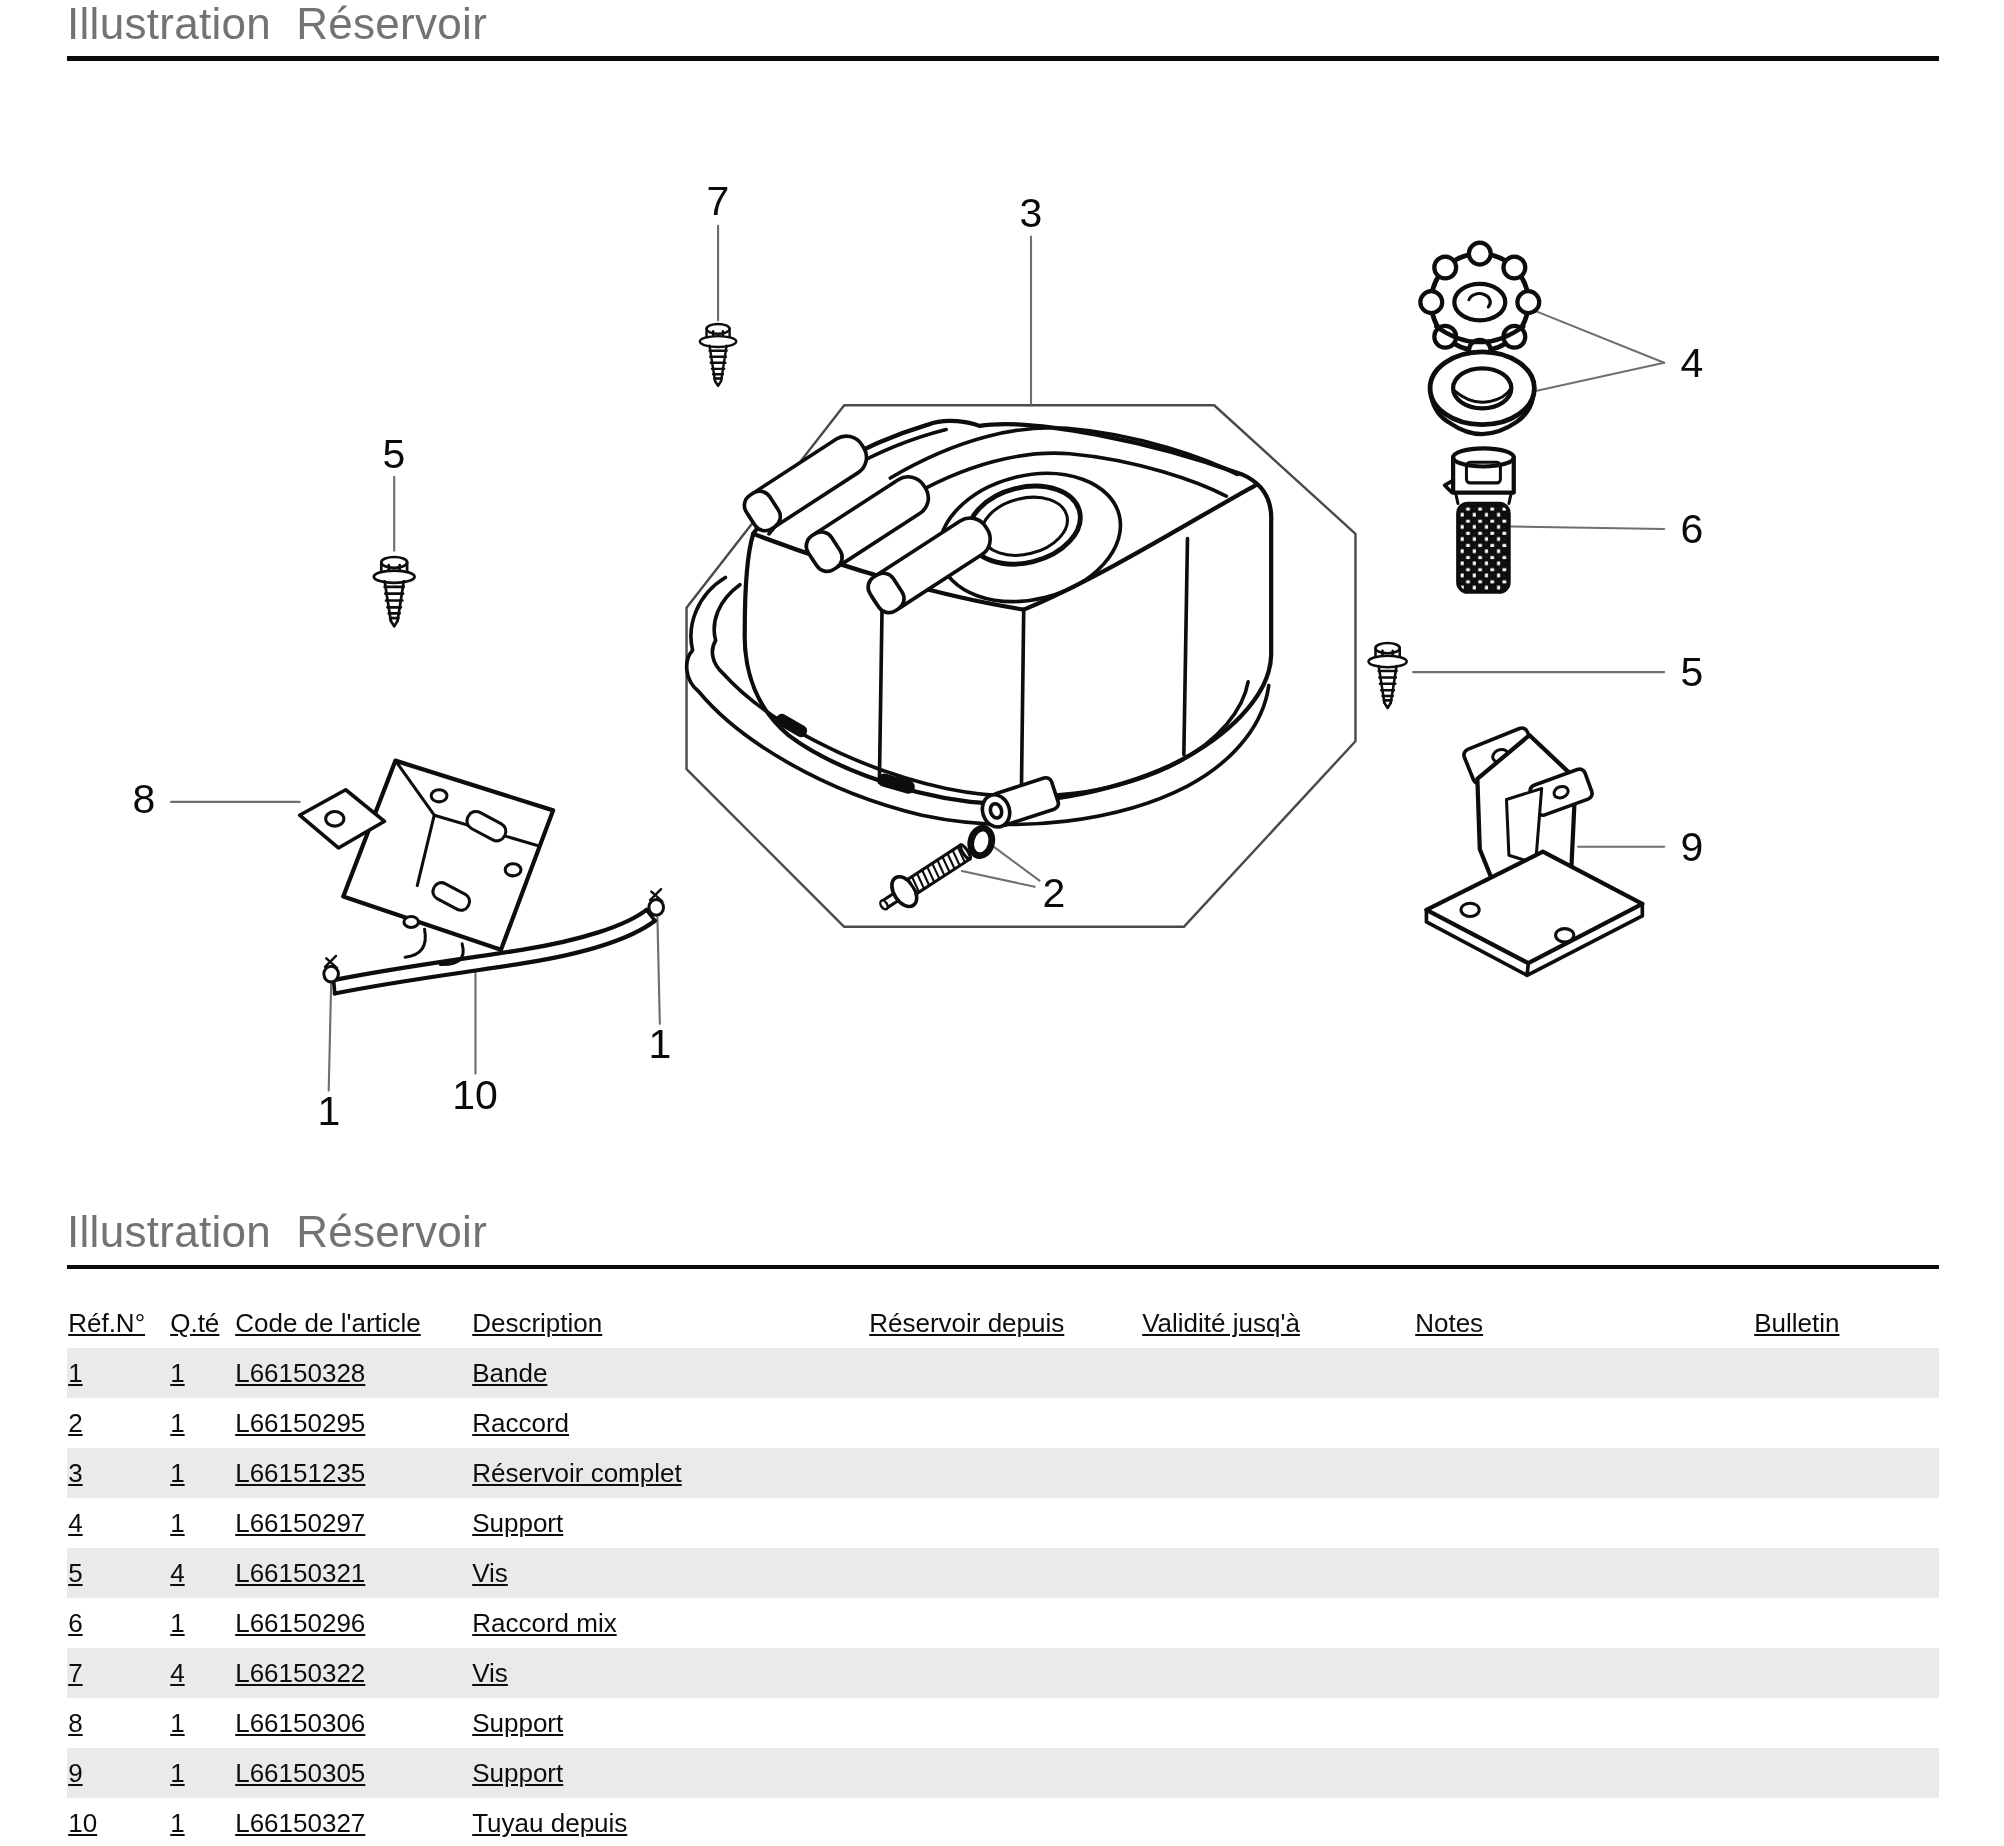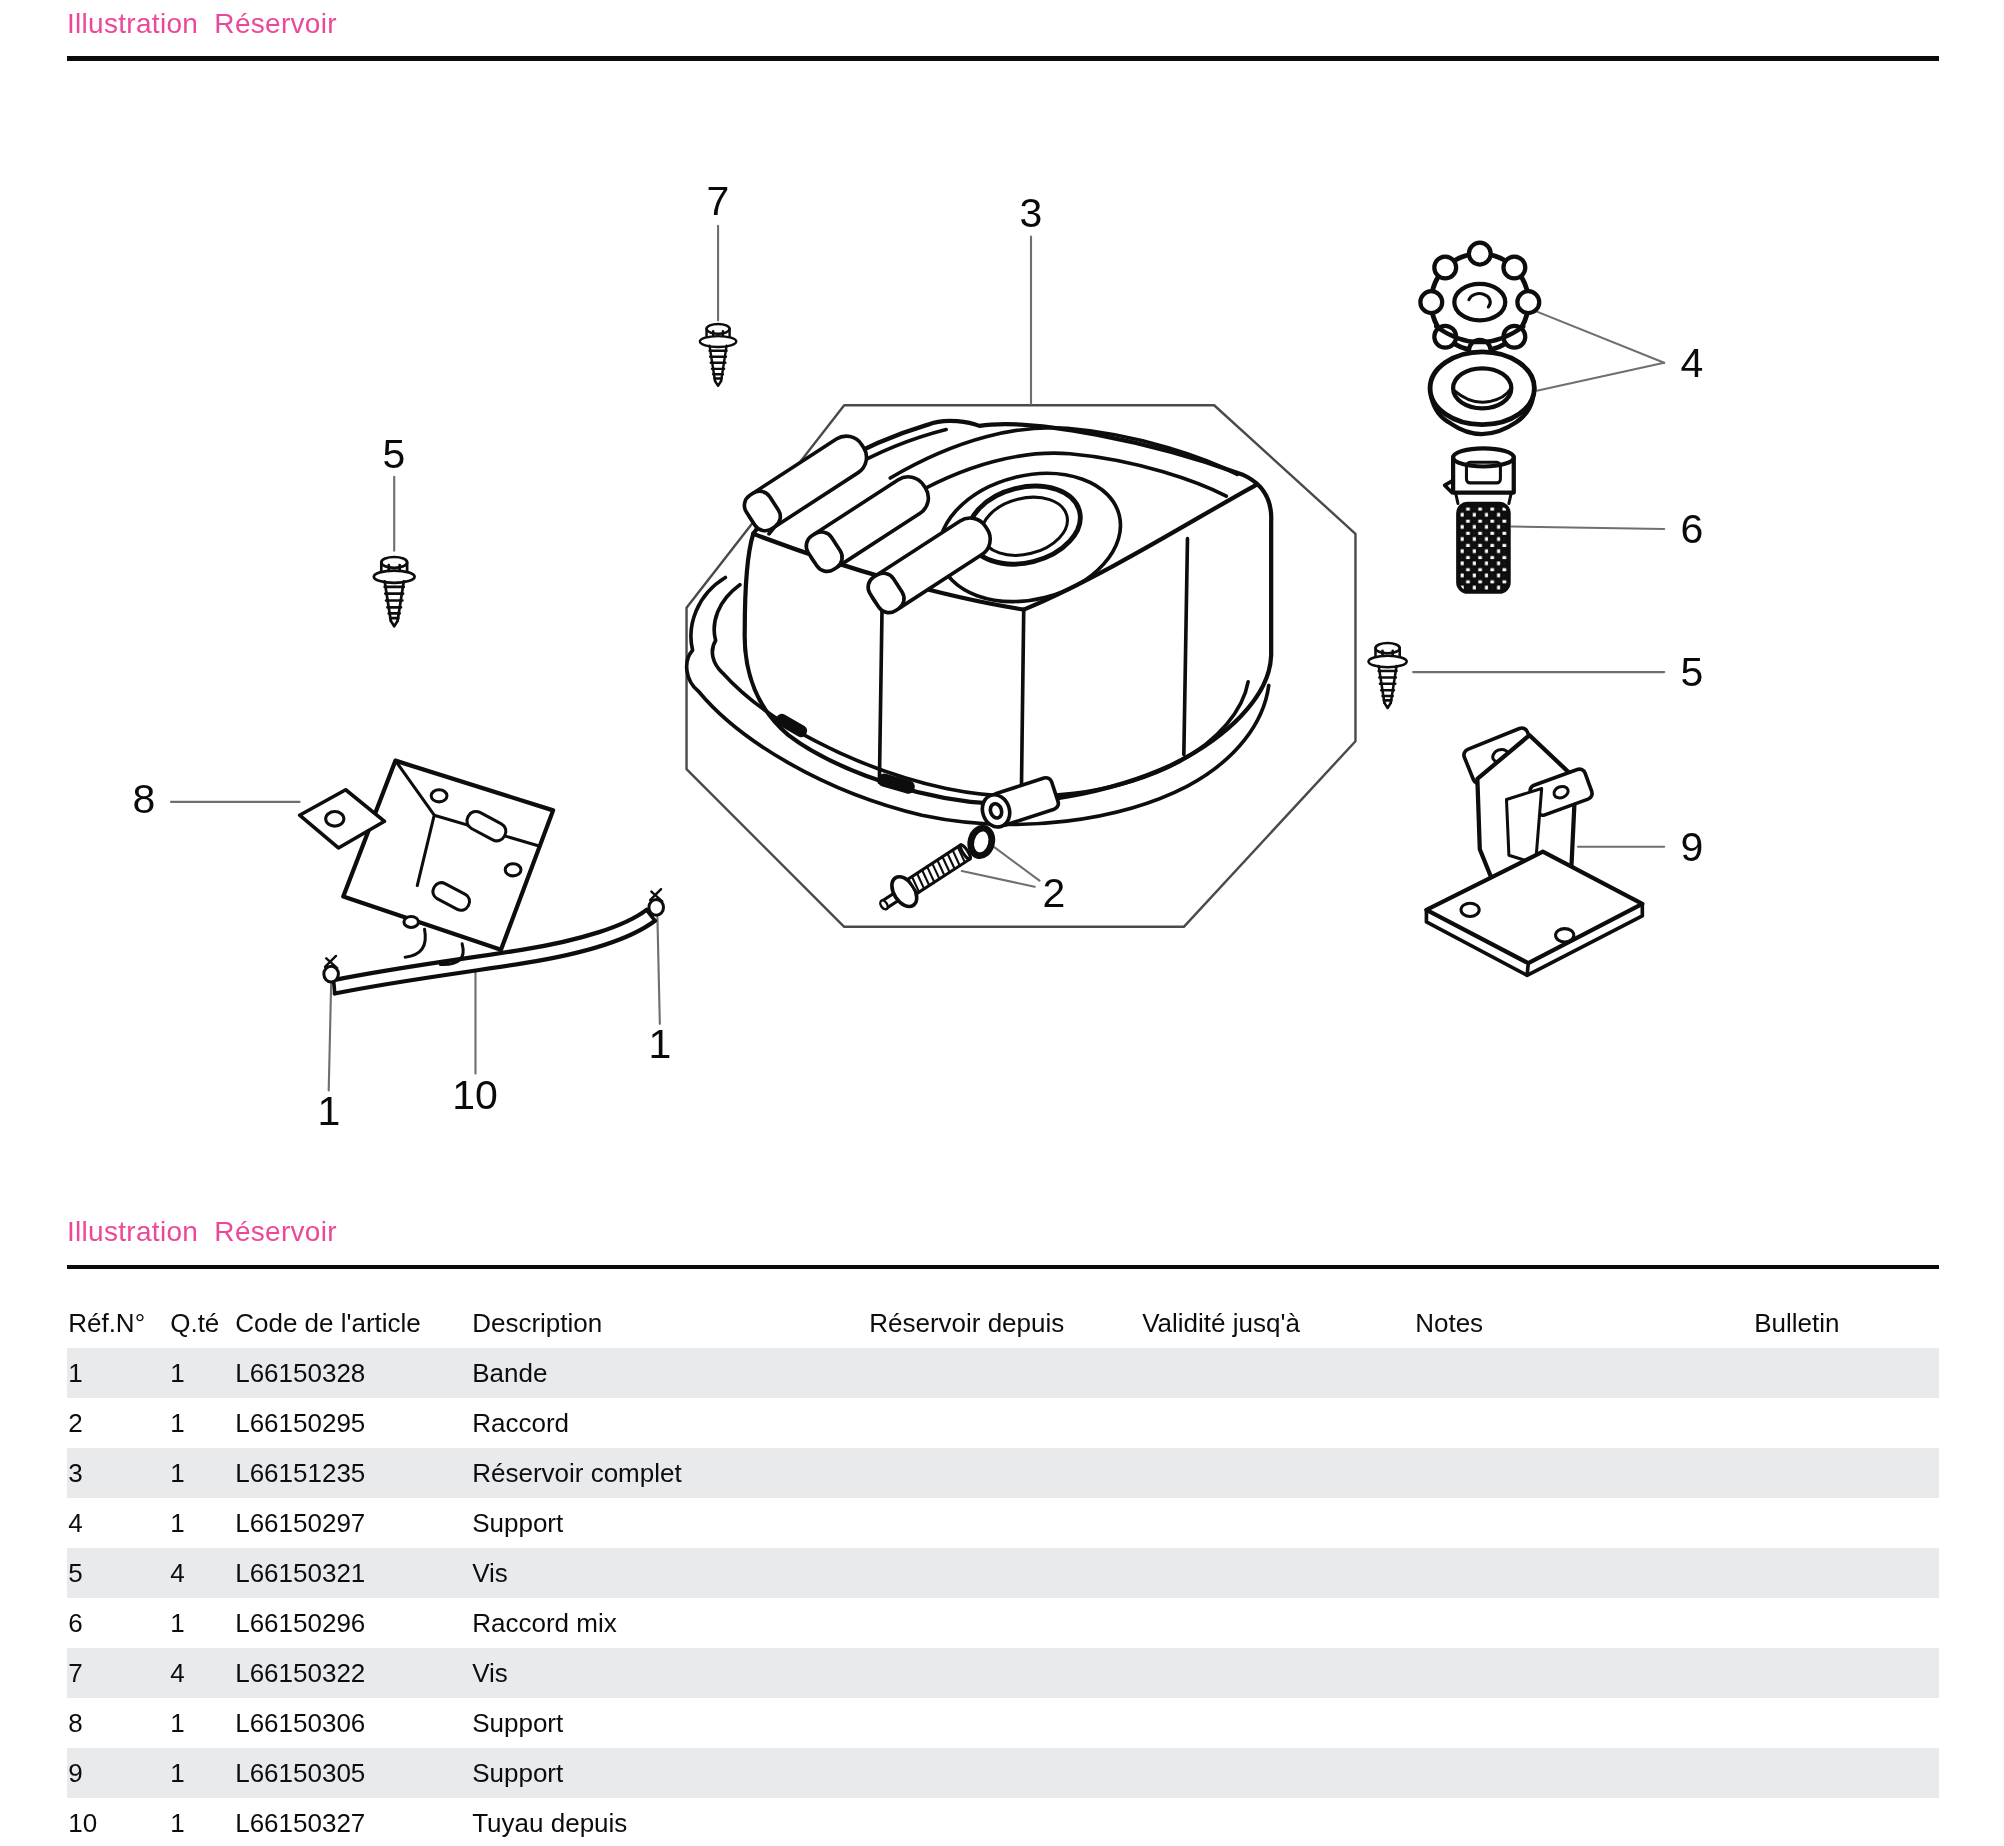--- a/index.html
+++ b/index.html
@@ -1,38 +1,39 @@
 <!DOCTYPE html>
 <html style="font-size:9.7px"><head>
 <meta charset="utf-8">
 <style>
   html,body{margin:0;padding:0;background:#ffffff;}
   .page{
     position:relative;width:2005px;height:1846px;background:#fff;
     font-family:"Liberation Sans",sans-serif;color:#0d0d0d;overflow:hidden;
   }
   .doc-title{
-    position:absolute;left:67px;font-size:28px;line-height:45px;
-    color:#ec4899;white-space:pre;letter-spacing:0.3px;
+    position:absolute;left:67px;font-size:44px;line-height:45px;
+    color:#737373;white-space:pre;letter-spacing:0.3px;
   }
   #title1{top:1.2px;}
   #title2{top:1209px;}
   .rule{position:absolute;left:67px;width:1872px;background:#0b0b0b;}
   #rule1{top:56px;height:4.9px;}
   #rule2{top:1265px;height:4.2px;}
   svg.diagram{position:absolute;left:0;top:0;}
   .callout{
     position:absolute;transform:translate(-50%,-50%);
     font-size:41px;color:#0a0a0a;line-height:1;
   }
   .parts-table{position:absolute;left:67px;top:1298px;width:1872px;font-size:26px;}
   .thead,.tr{
     display:grid;
     grid-template-columns:102px 65px 237px 397px 273px 273px 339px 186px;
     align-items:center;
+    text-decoration:underline;
   }
   .thead{height:50px;}
   .tr{height:50px;}
   .tbody .tr:nth-child(odd){background:#e8eaec;}
   .td,.th{padding-left:1.2px;overflow:hidden;white-space:nowrap;}
 </style>
 </head>
 <body>
 
 <div class="page">

